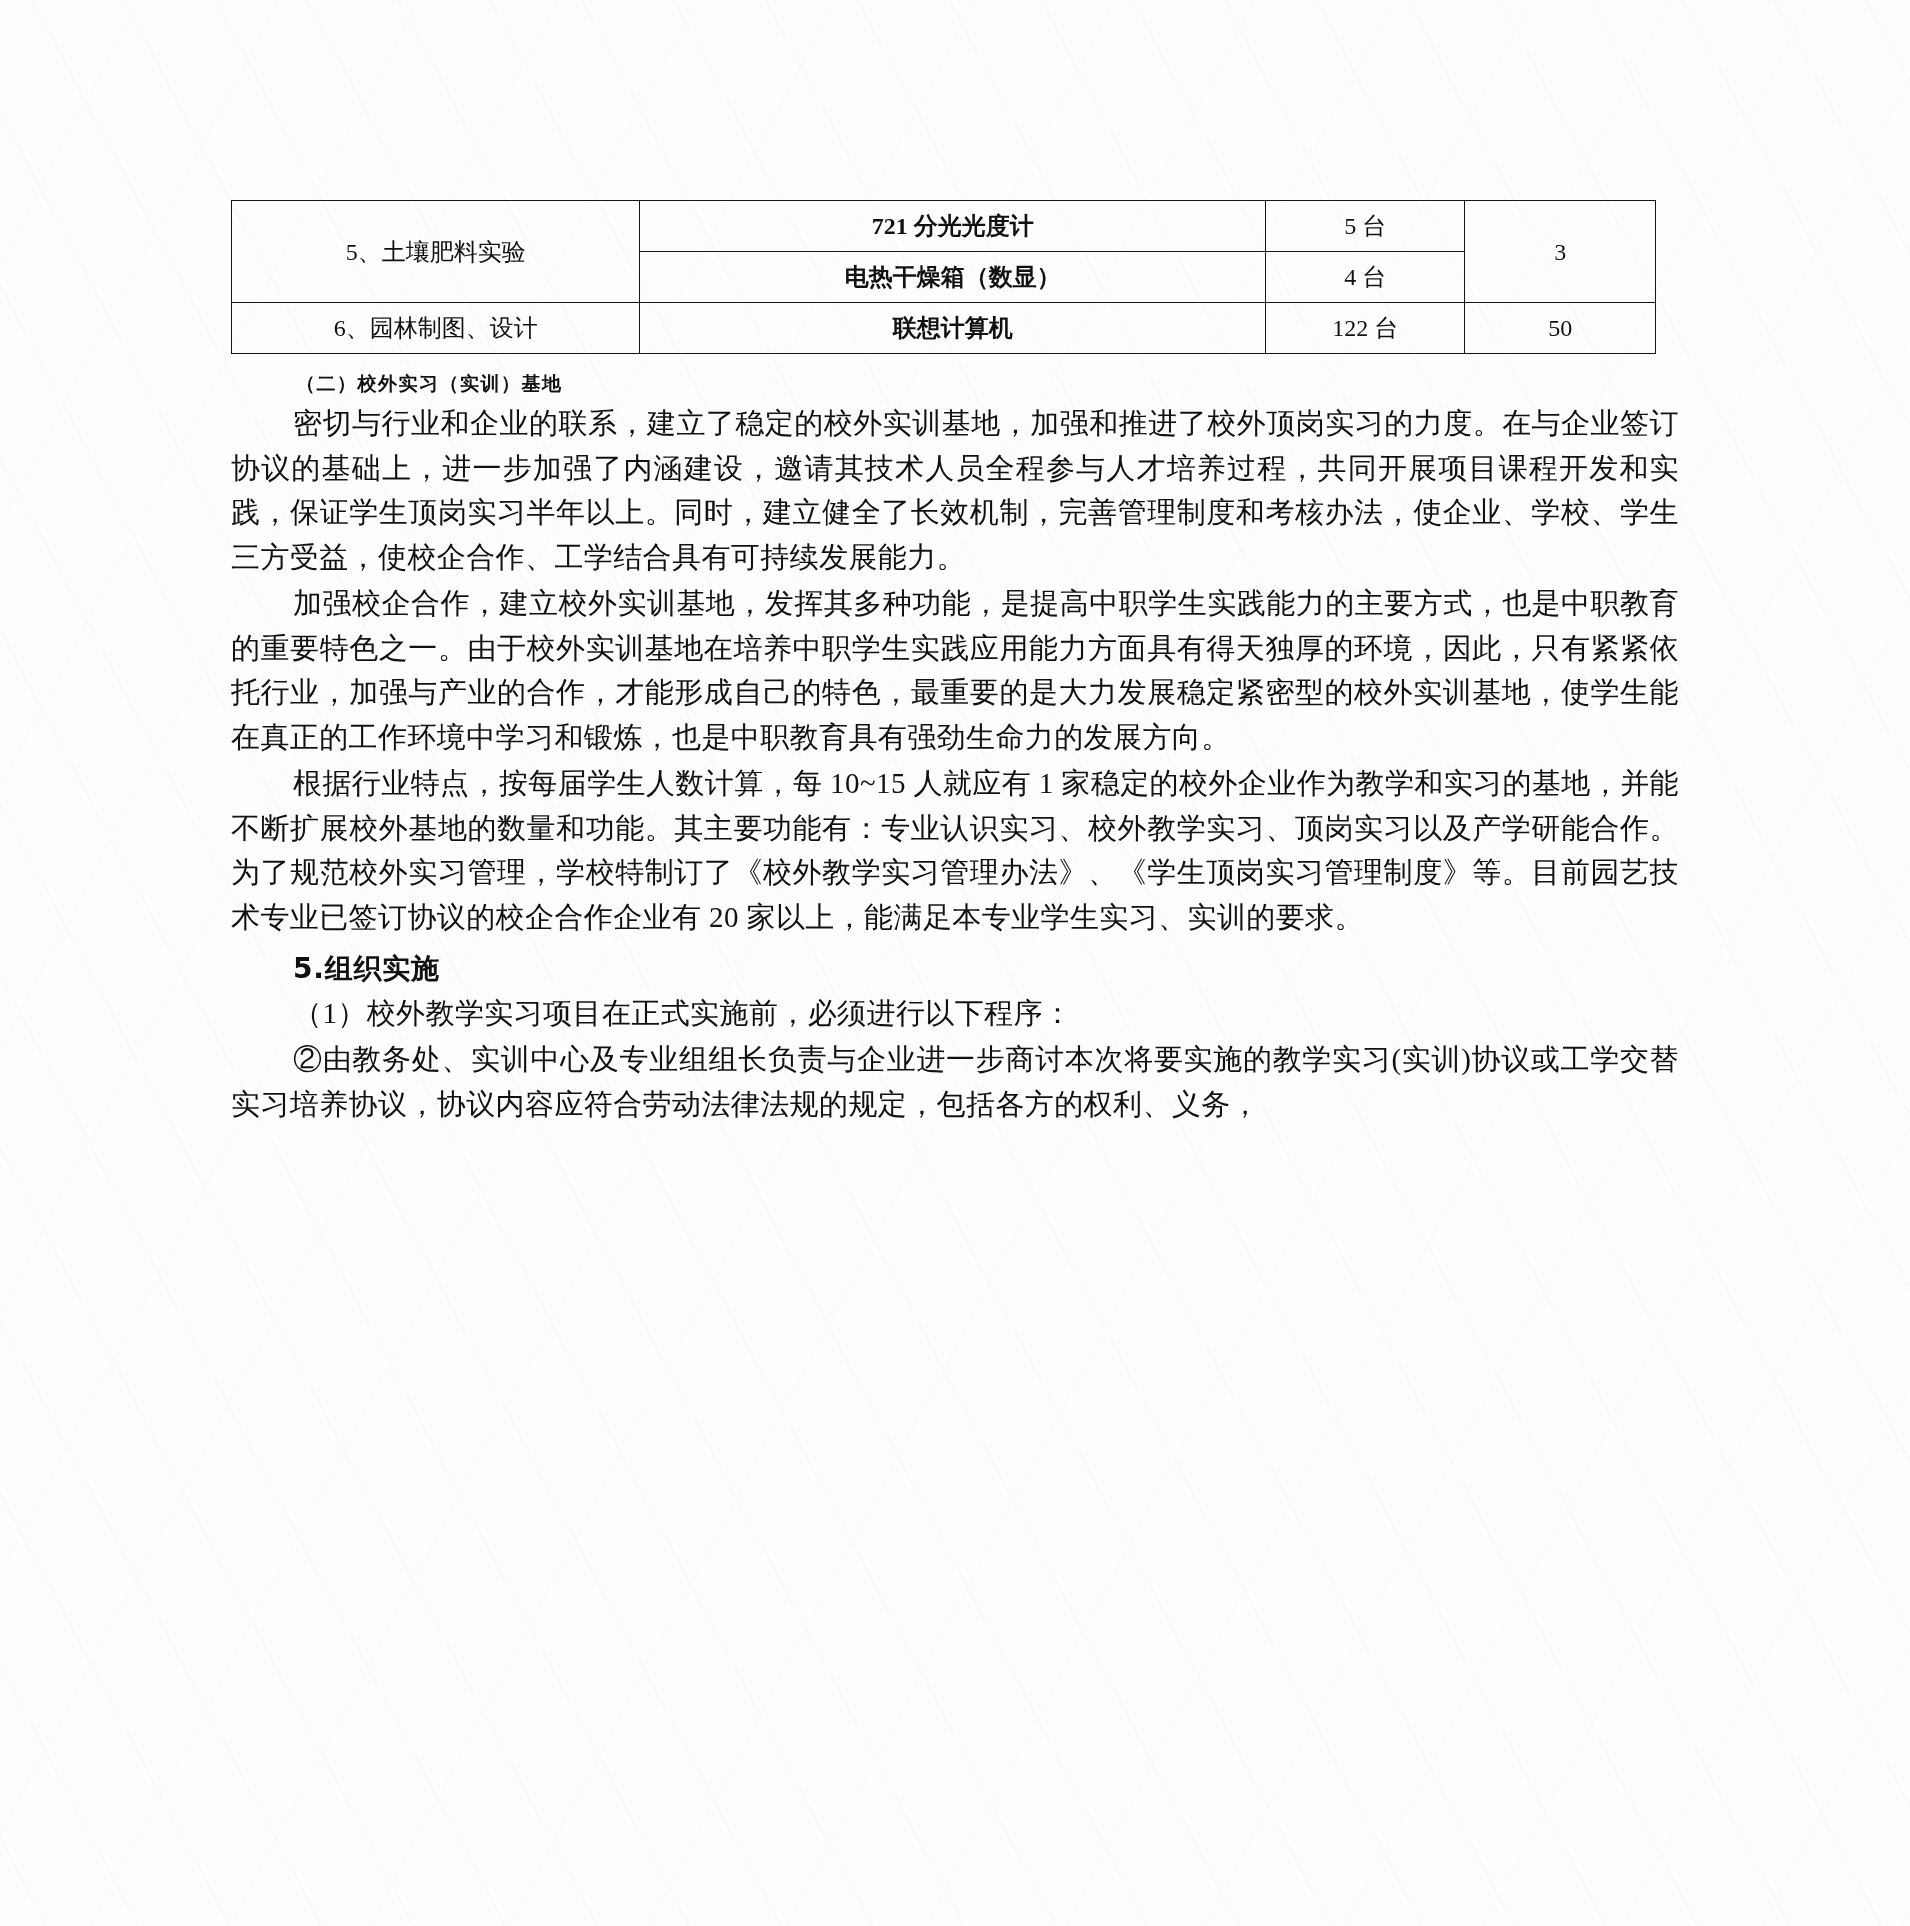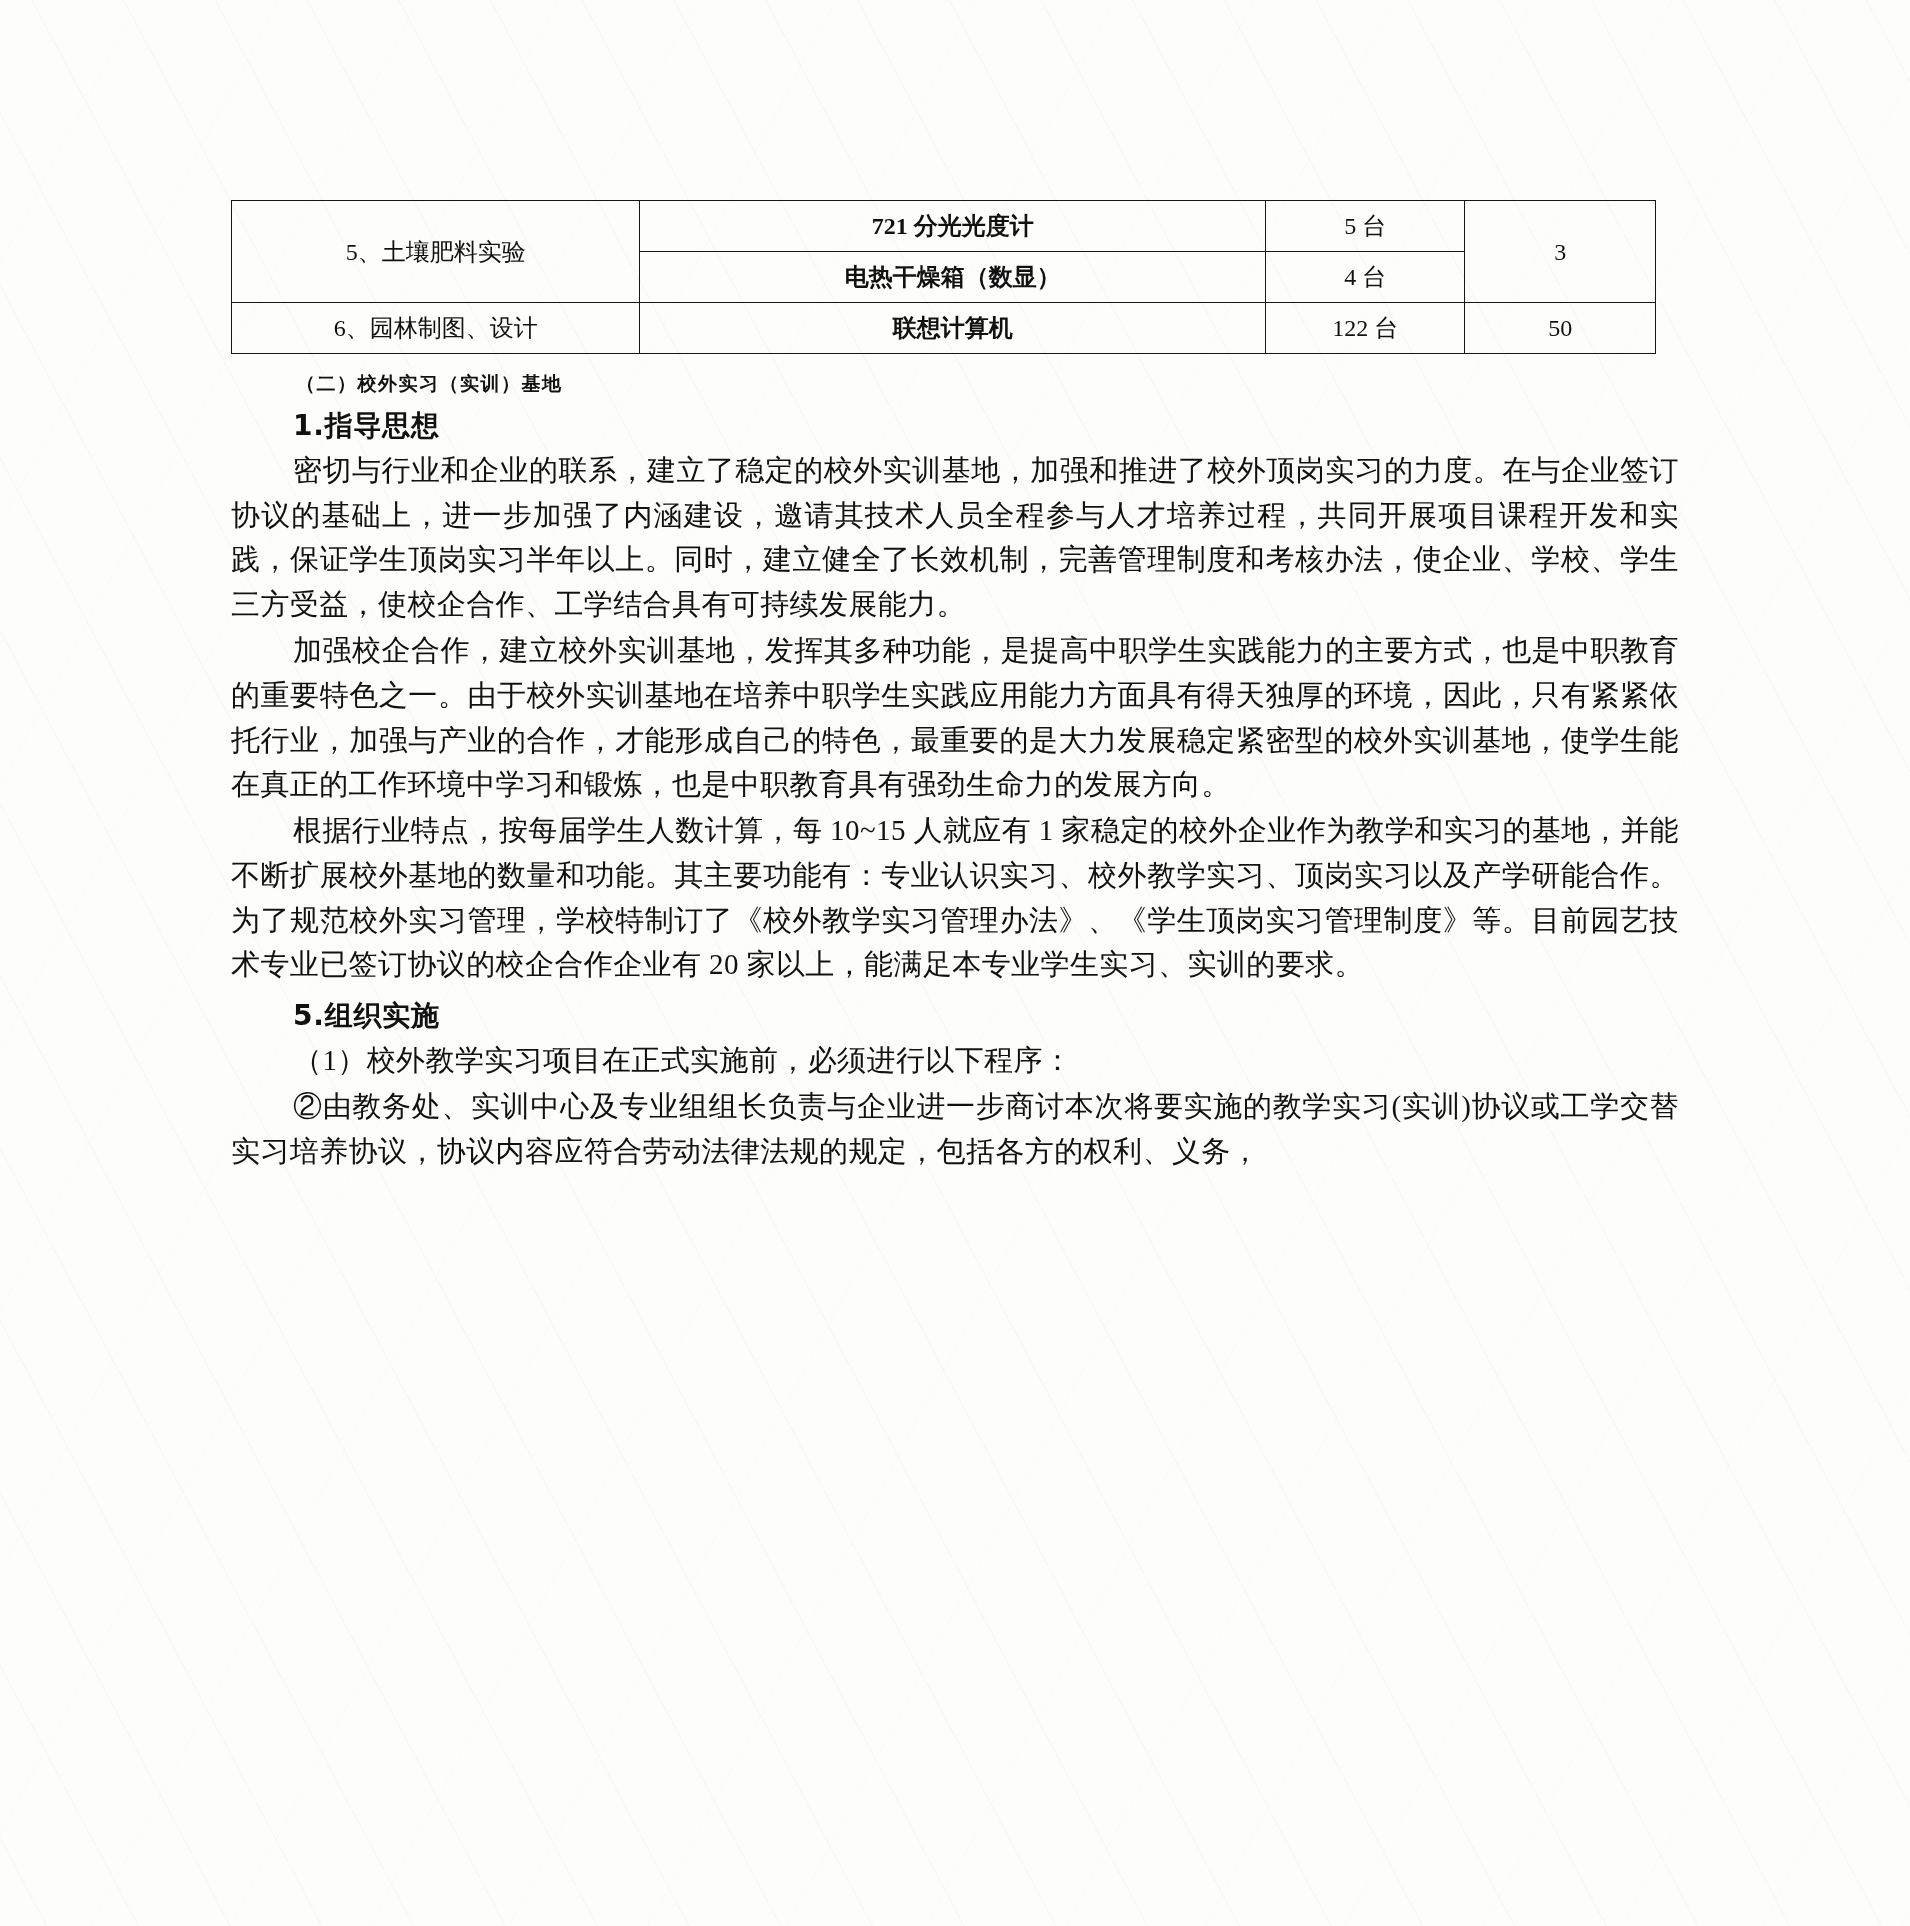--- a/index.html
+++ b/index.html
@@ -108,21 +108,20 @@
           <td class="col-name">6、园林制图、设计</td>
           <td class="col-equip">联想计算机</td>
           <td class="col-qty">122 台</td>
           <td class="col-last">50</td>
         </tr>
       </tbody>
     </table>
 
     <div class="h-section">（二）校外实习（实训）基地</div>
 
-    <div class="h-sub">1.指导思想</div>
 
     <p class="para">密切与行业和企业的联系，建立了稳定的校外实训基地，加强和推进了校外顶岗实习的力度。在与企业签订协议的基础上，进一步加强了内涵建设，邀请其技术人员全程参与人才培养过程，共同开展项目课程开发和实践，保证学生顶岗实习半年以上。同时，建立健全了长效机制，完善管理制度和考核办法，使企业、学校、学生三方受益，使校企合作、工学结合具有可持续发展能力。</p>
     <p class="para">加强校企合作，建立校外实训基地，发挥其多种功能，是提高中职学生实践能力的主要方式，也是中职教育的重要特色之一。由于校外实训基地在培养中职学生实践应用能力方面具有得天独厚的环境，因此，只有紧紧依托行业，加强与产业的合作，才能形成自己的特色，最重要的是大力发展稳定紧密型的校外实训基地，使学生能在真正的工作环境中学习和锻炼，也是中职教育具有强劲生命力的发展方向。</p>
     <p class="para">根据行业特点，按每届学生人数计算，每 10~15 人就应有 1 家稳定的校外企业作为教学和实习的基地，并能不断扩展校外基地的数量和功能。其主要功能有：专业认识实习、校外教学实习、顶岗实习以及产学研能合作。为了规范校外实习管理，学校特制订了《校外教学实习管理办法》、《学生顶岗实习管理制度》等。目前园艺技术专业已签订协议的校企合作企业有 20 家以上，能满足本专业学生实习、实训的要求。</p>
 
     <div class="h-sub">5.组织实施</div>
 
     <p class="para">（1）校外教学实习项目在正式实施前，必须进行以下程序：</p>
     <p class="para">②由教务处、实训中心及专业组组长负责与企业进一步商讨本次将要实施的教学实习(实训)协议或工学交替实习培养协议，协议内容应符合劳动法律法规的规定，包括各方的权利、义务，</p>
   </div>

